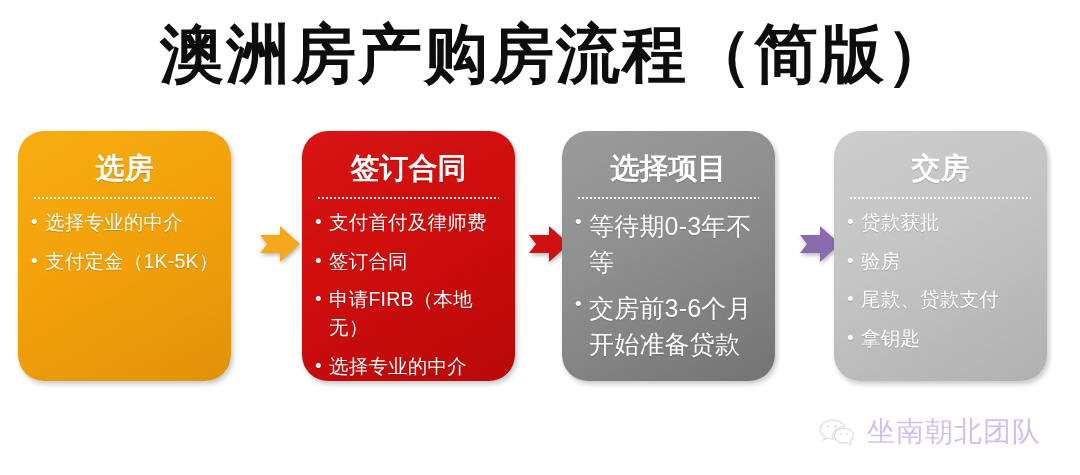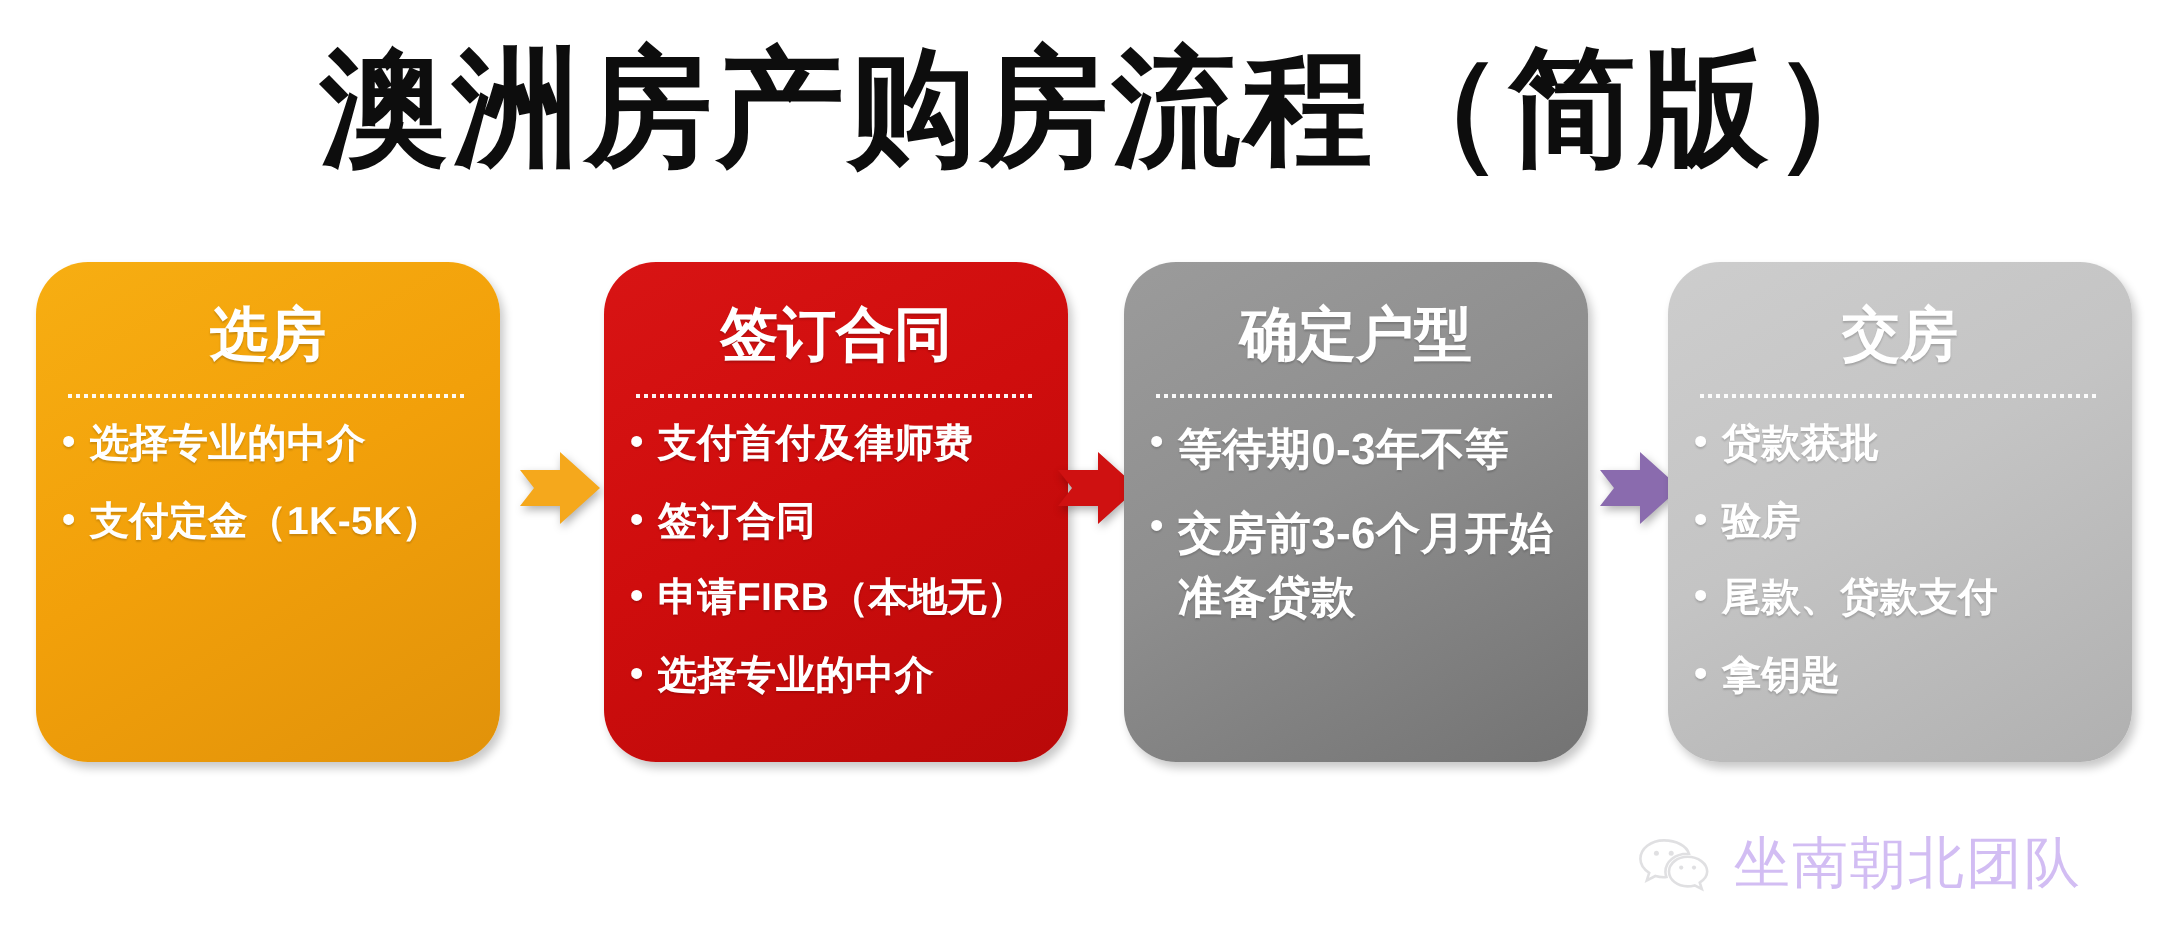--- a/index.html
+++ b/index.html
@@ -22,21 +22,21 @@
     letter-spacing:2px;
     color:#0d0d0d;
     line-height:1.1;
     white-space:nowrap;
   }
 
   
   .step {
     position:absolute;
     top:131px;
-    width:232px;
+    width:213px;
     height:250px;
     border-radius:26px;
     padding:10px 12px 12px 12px;
     box-shadow:2px 3px 5px rgba(0,0,0,0.22);
   }
   .step-title {
     font-family:"Liberation Serif", serif;
     font-size:29px;
     font-weight:700;
     color:#ffffff;
@@ -51,21 +51,21 @@
     margin:8px 4px 10px 4px;
     background-image:repeating-linear-gradient(to right,
         rgba(255,255,255,0.95) 0px, rgba(255,255,255,0.95) 2px,
         rgba(255,255,255,0.0) 2px, rgba(255,255,255,0.0) 4px);
   }
   .bullets { list-style:none; }
   .bullets li {
     position:relative;
     color:#ffffff;
     font-size:19.5px;
-    font-weight:700;
+    font-weight:400;
     line-height:1.42;
     margin-bottom:11px;
     padding-left:15px;
     letter-spacing:0.2px;
     text-shadow:0 1px 1px rgba(0,0,0,0.16);
   }
   .bullets li::before {
     content:"•";
     position:absolute;
     left:1px; top:0;
@@ -75,21 +75,21 @@
   
   .step-1 { left:18px;
     background:linear-gradient(150deg,#f7ae12 0%, #f2a00a 48%, #e1920a 100%); }
   .step-2 { left:302px;
     background:linear-gradient(150deg,#d81414 0%, #cf0d0d 45%, #b90909 100%); }
   .step-3 { left:562px;
     background:linear-gradient(150deg,#9b9b9b 0%, #8e8e8e 45%, #737373 100%); }
   .step-4 { left:834px;
     background:linear-gradient(150deg,#cdcdcd 0%, #c4c4c4 45%, #b0b0b0 100%); }
 
-  .step-3 .bullets li { font-size:22px; }
+  .step-3 .bullets li { font-size:25px; }
   .step-3 .bullets li.wrap { padding-left:15px; text-indent:0; }
   .step-4 .step-title { color:#ffffff; }
 
   
   .arrow {
     position:absolute;
     top:222px;
     width:44px;
     height:44px;
   }
@@ -149,21 +149,21 @@
     </ul>
   </div>
 
   <div class="arrow arrow-2">
     <svg viewBox="0 0 44 44">
       <path d="M2 13 L22 13 L22 4 L42 22 L22 40 L22 31 L2 31 L9 22 Z" fill="#CF1111"></path>
     </svg>
   </div>
 
   <div class="step step-3">
-    <div class="step-title">确定户型</div>
+    <div class="step-title">选择项目</div>
     <div class="divider"></div>
     <ul class="bullets">
       <li>等待期0-3年不等</li>
       <li class="wrap">交房前3-6个月开始准备贷款</li>
     </ul>
   </div>
 
   <div class="arrow arrow-3">
     <svg viewBox="0 0 44 44">
       <path d="M2 13 L22 13 L22 4 L42 22 L22 40 L22 31 L2 31 L9 22 Z" fill="#8A6BAE"></path>

